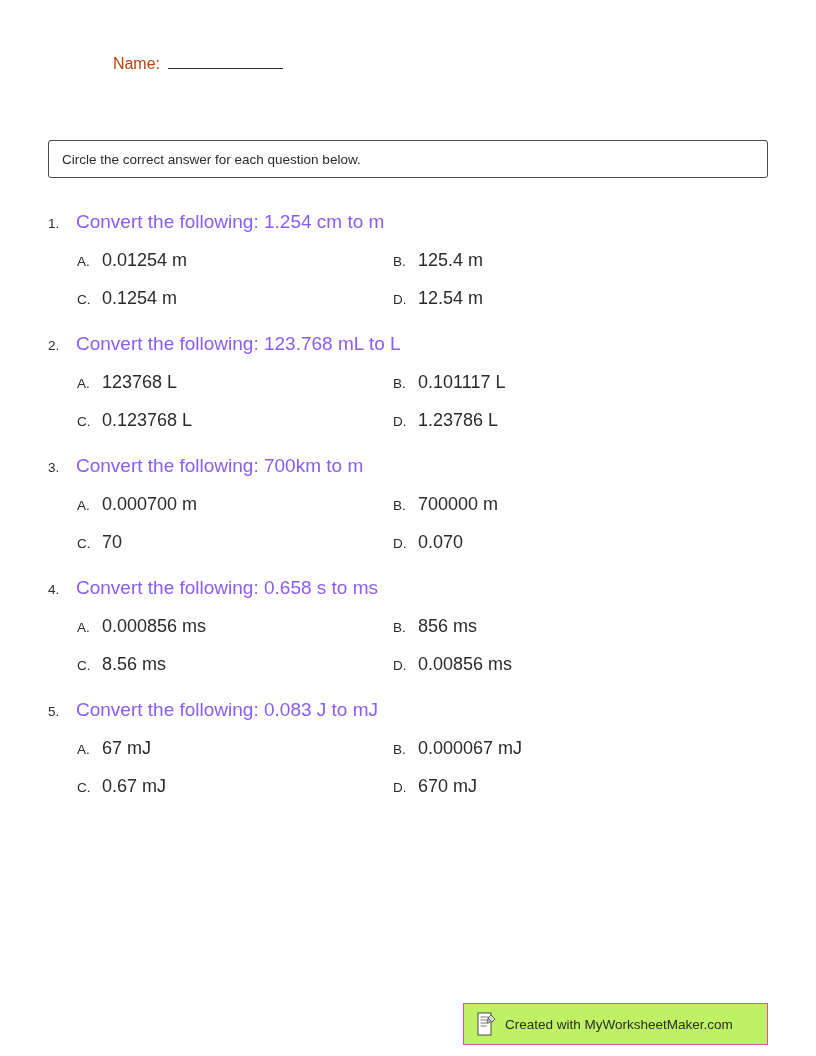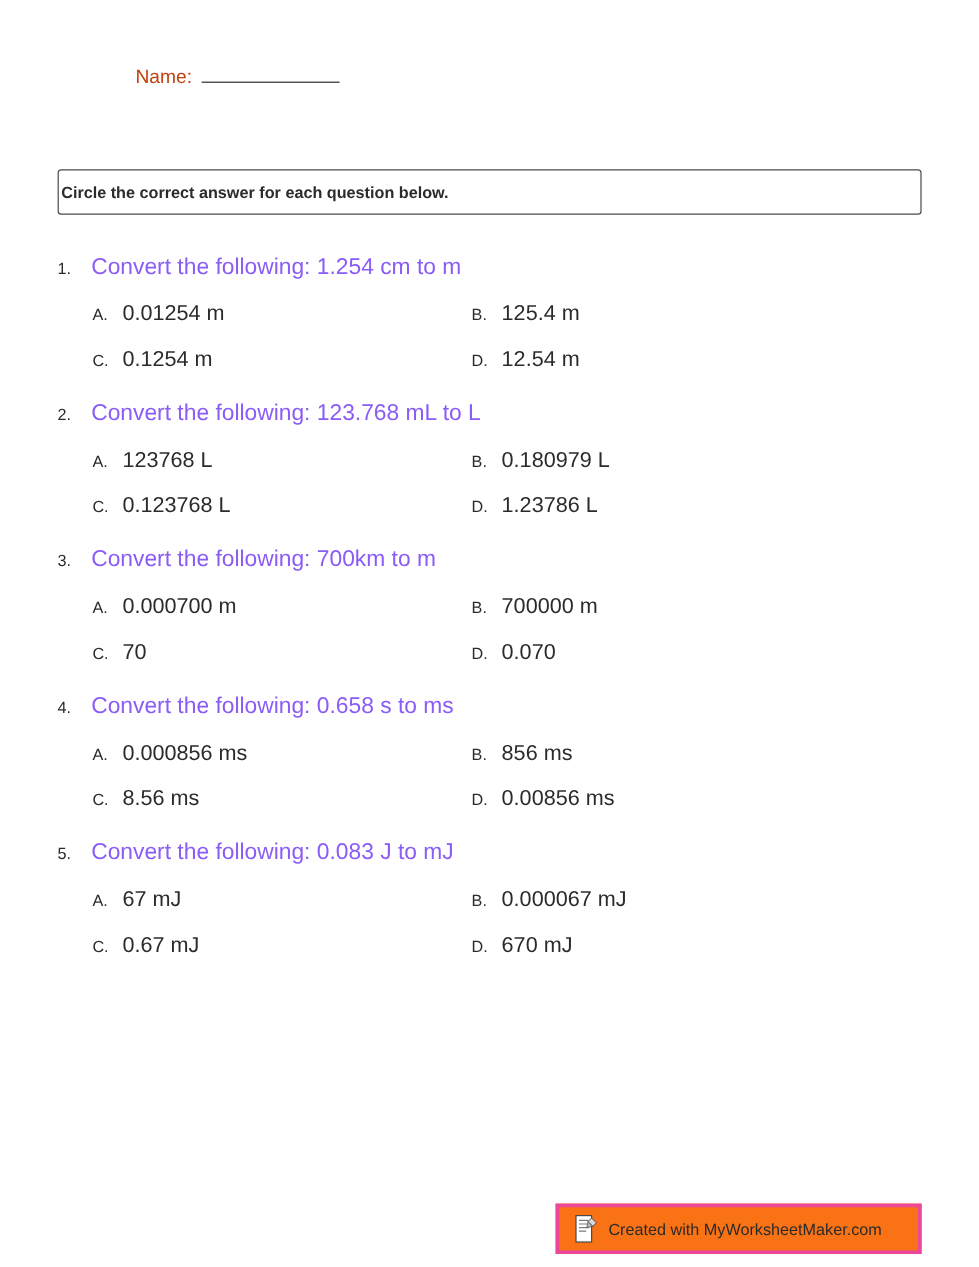--- a/index.html
+++ b/index.html
@@ -60,23 +60,22 @@
   }
 
   
   .instruction-box {
     margin-top: 53px;
     border: 1px solid #4a4a4a;
     border-radius: 3px;
     height: 38px;
     display: flex;
     align-items: center;
-    padding: 0 2px;
+    padding: 0 13px;
     box-sizing: border-box;
-    font-weight: bold;
   }
   .instruction-text {
     font-size: 13.5px;
     color: #2b2b2b;
   }
 
   
   .questions {
     margin-top: 33px;
   }
@@ -120,22 +119,22 @@
     color: #2b2b2b;
   }
 
   
   .footer-badge {
     position: absolute;
     right: 48px;
     bottom: 11px;
     width: 305px;
     height: 42px;
-    border: 3px solid #ec4899;
-    background: #f97316;
+    border: 1px solid #ec4899;
+    background: #bef264;
     display: flex;
     align-items: center;
     padding: 0 12px;
     box-sizing: border-box;
   }
   .badge-icon {
     width: 20px;
     height: 24px;
     flex: none;
     margin-right: 9px;
@@ -199,21 +198,21 @@
         <span class="q-num">2.</span>
         <span class="q-text">Convert the following: 123.768 mL to L</span>
       </div>
       <div class="choice-row">
         <div class="choice col1">
           <span class="c-letter">A.</span>
           <span class="c-text">123768 L</span>
         </div>
         <div class="choice col2">
           <span class="c-letter">B.</span>
-          <span class="c-text">0.180979 L</span>
+          <span class="c-text">0.101117 L</span>
         </div>
       </div>
       <div class="choice-row">
         <div class="choice col1">
           <span class="c-letter">C.</span>
           <span class="c-text">0.123768 L</span>
         </div>
         <div class="choice col2">
           <span class="c-letter">D.</span>
           <span class="c-text">1.23786 L</span>

